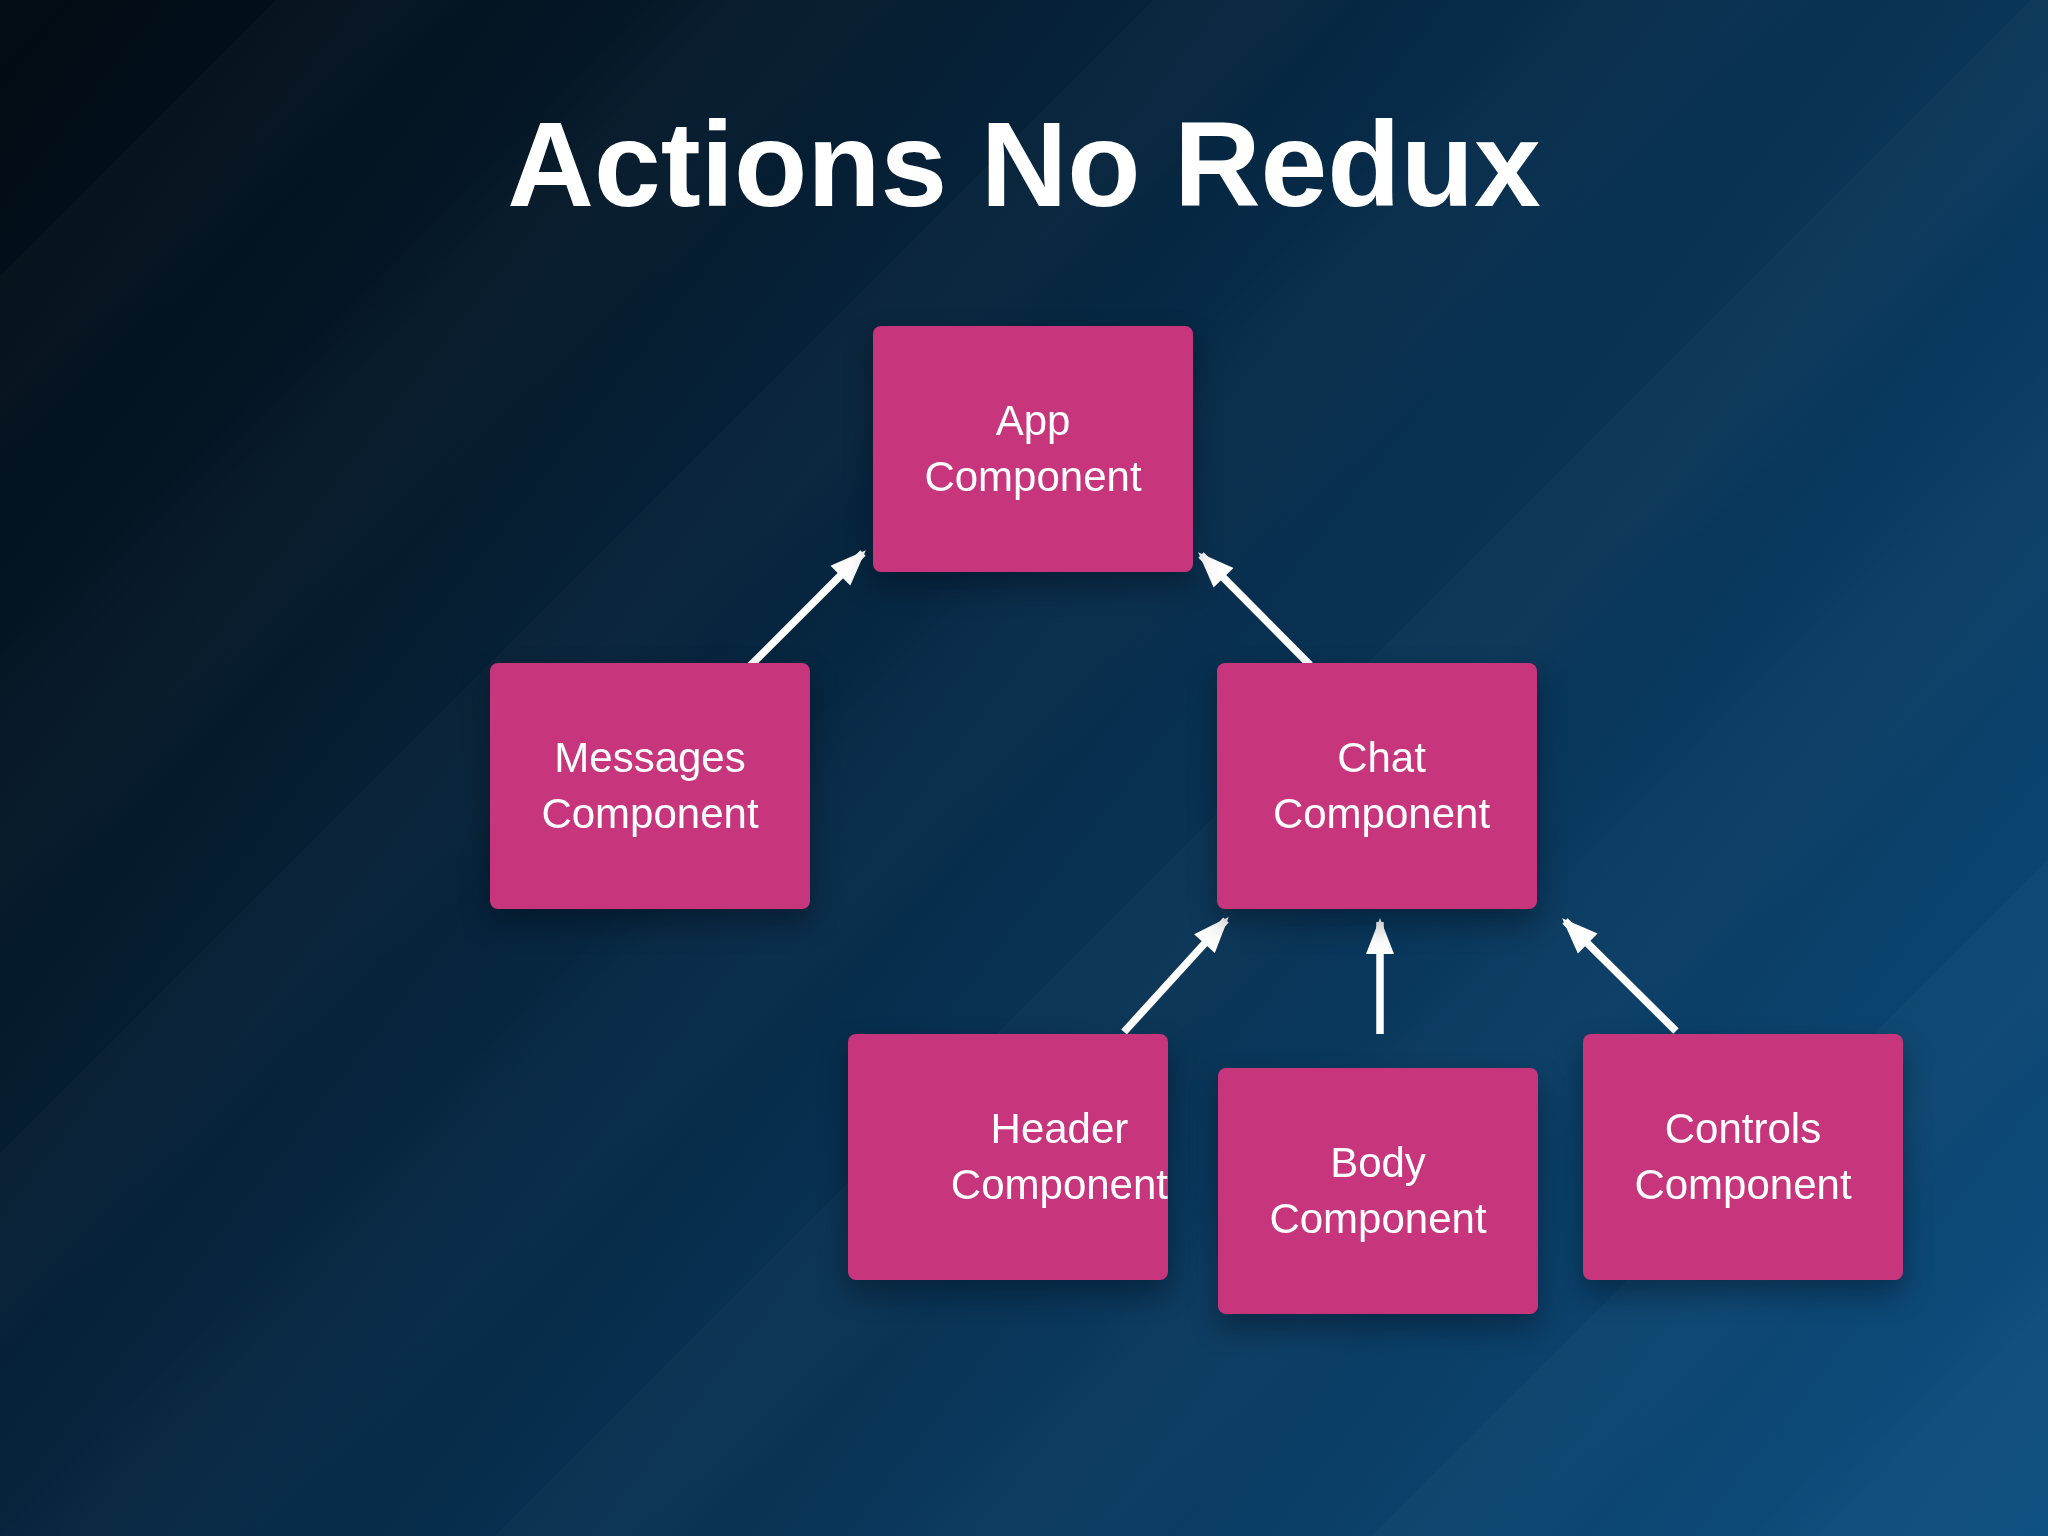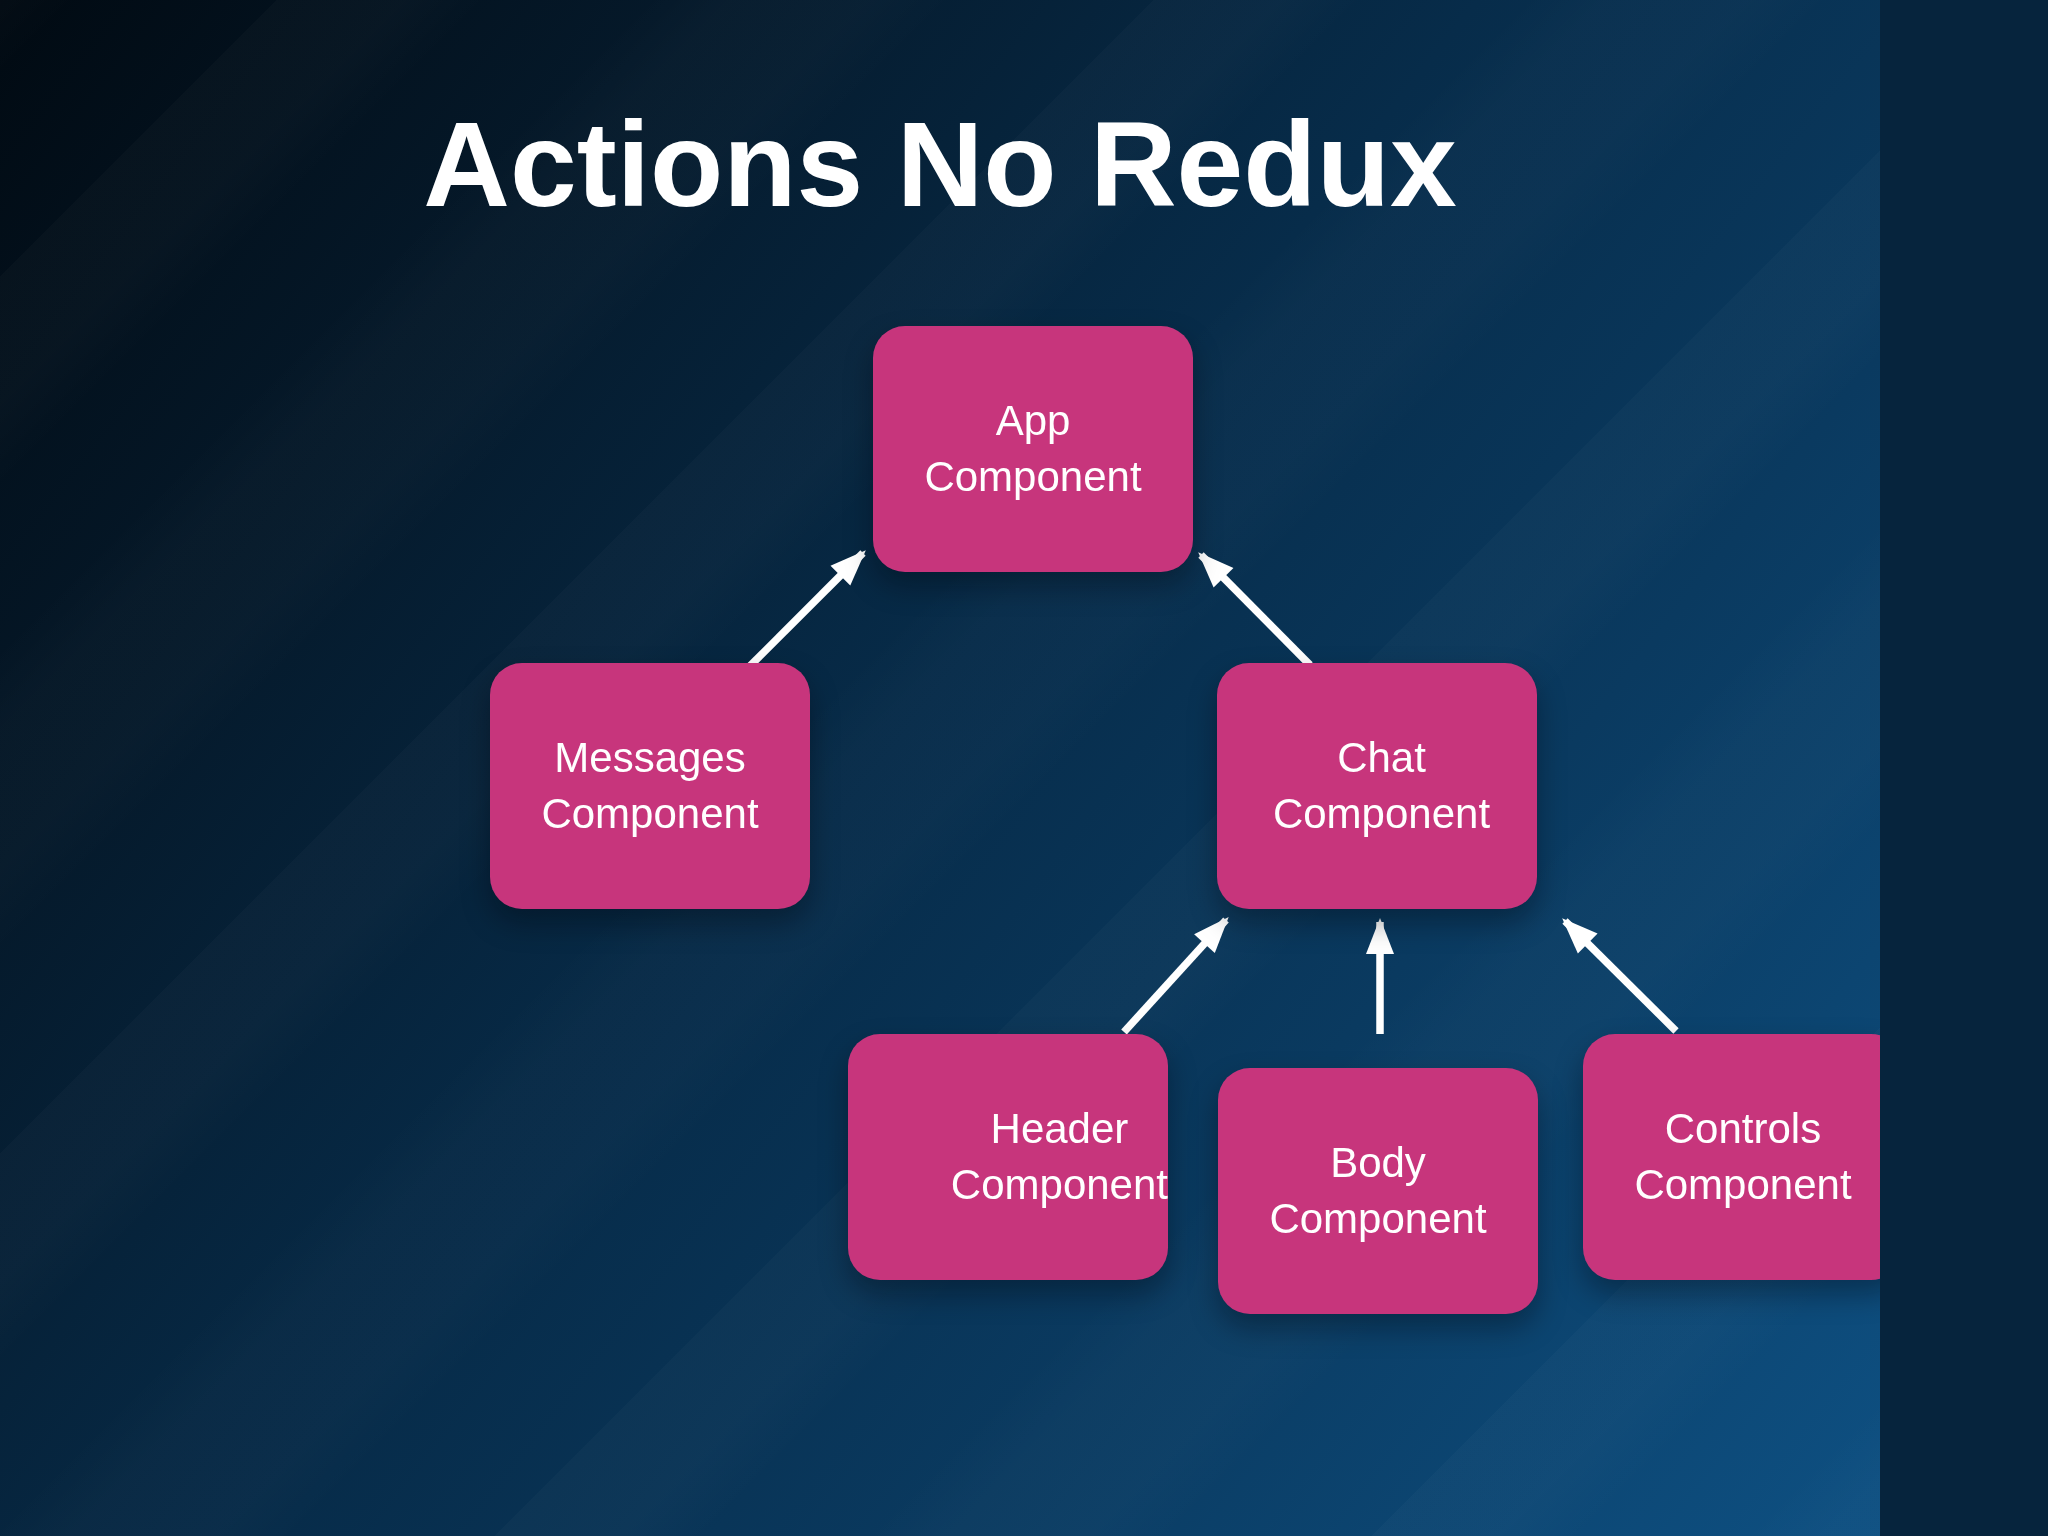--- a/index.html
+++ b/index.html
@@ -11,21 +11,21 @@
     --background-end: #0e5082;
   }
   * { margin: 0; padding: 0; box-sizing: border-box; }
   html, body { width: 2048px; height: 1536px; overflow: hidden; }
   body {
     font-family: "Liberation Sans", "DejaVu Sans", sans-serif;
     background: #06243d;
   }
   .slide {
     position: relative;
-    width: 1880px;
+    width: 2048px;
     height: 1536px;
     background: linear-gradient(128deg,
       var(--background-start) 0%,
       #05192a 22%,
       #072c4a 48%,
       #0a3a60 70%,
       var(--background-end) 100%);
     overflow: hidden;
   }
   
@@ -47,21 +47,21 @@
     text-align: center;
     font-size: 120px;
     line-height: 1.2;
     font-weight: bold;
     color: var(--title-text);
   }
   .node {
     position: absolute;
     width: 320px;
     height: 246px;
-    border-radius: 32px;
+    border-radius: 8px;
     background: var(--node-fill);
     display: flex;
     align-items: center;
     justify-content: center;
     box-shadow: 0 14px 28px rgba(0, 5, 12, 0.35);
   }
   .node-label {
     color: var(--node-text);
     font-size: 42px;
     line-height: 56px;

